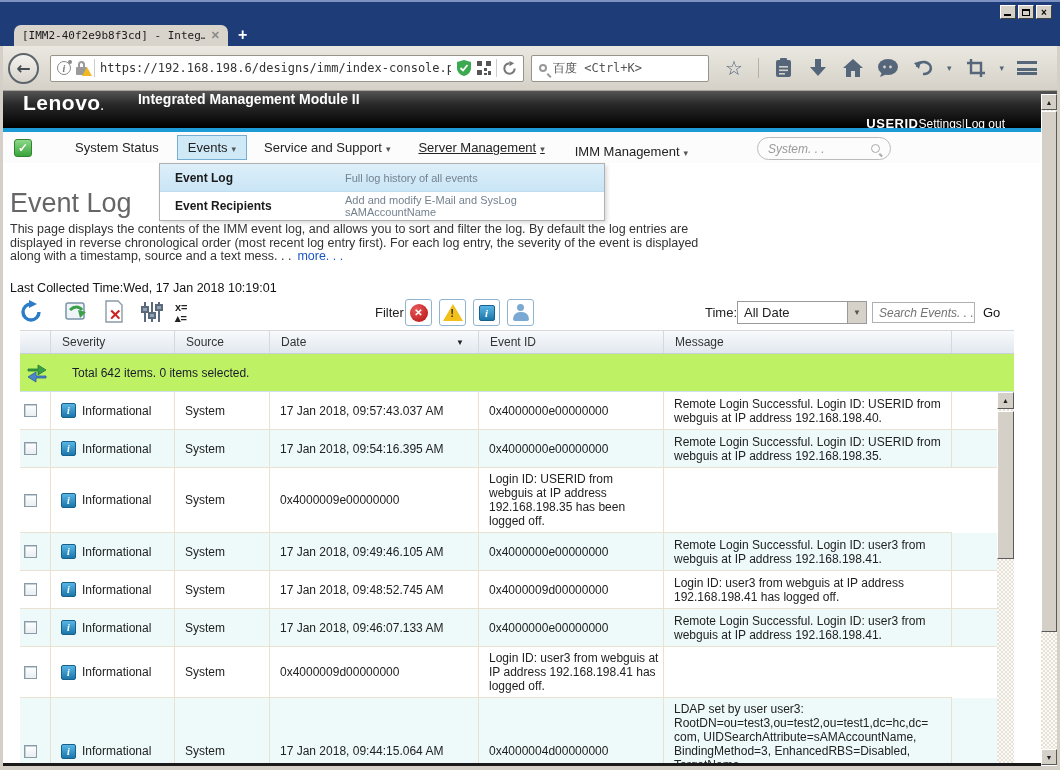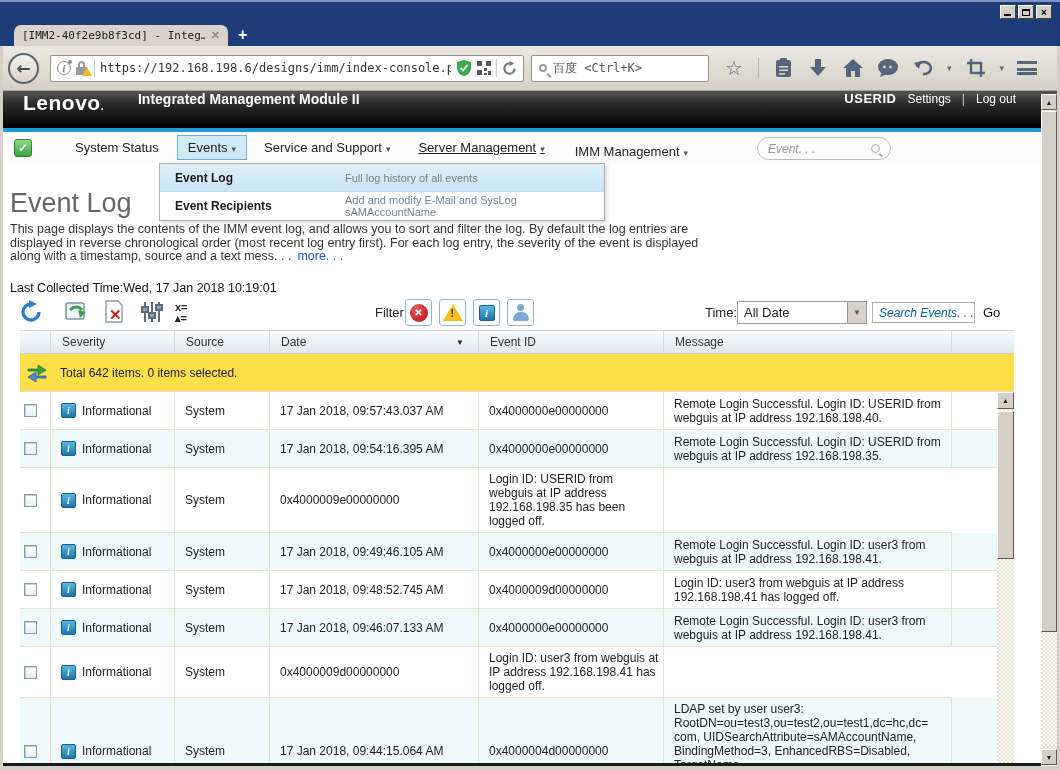--- a/index.html
+++ b/index.html
@@ -57,21 +57,21 @@
   .caret-sm{font:9px "DejaVu Sans",sans-serif;color:#56667a;}
   .sep-v{width:1px;height:20px;background:#b5b1a7;}
   .hamb{width:20px;height:14px;border-top:3px solid #56667a;border-bottom:3px solid #56667a;position:relative;}
   .hamb:after{content:"";position:absolute;left:0;top:3.5px;width:20px;height:3px;background:#56667a;}
   
   .appheader{position:absolute;left:3px;top:91px;width:1054px;height:37px;
     background:linear-gradient(#555 0%,#2a2a2a 35%,#000 100%);display:flex;align-items:flex-start;}
   .logo{margin-left:20px;color:#fff;font:bold 21px "Liberation Sans",sans-serif;letter-spacing:.5px;}
   .logo i{font-style:normal;font-size:10px;vertical-align:baseline;}
   .product{margin-left:34px;color:#fff;font:bold 14px "Liberation Sans",sans-serif;}
-  .hdr-right{position:absolute;right:41px;display:flex;align-items:center;gap:11px;color:#fff;font:12px "Liberation Sans",sans-serif;}
+  .hdr-right{position:absolute;right:52px;display:flex;align-items:center;gap:0;color:#fff;font:12px "Liberation Sans",sans-serif;margin-top:25px;}
   .hdr-user{font-weight:bold;letter-spacing:.5px;font-size:13px;}
   .hdr-sep{color:#ccc;}
   .accentline{position:absolute;left:3px;top:128px;width:1038px;height:4px;background:#1d9bd7;}
   
   .menubar{position:absolute;left:3px;top:132px;width:1038px;height:31px;background:#fcfcfc;display:flex;align-items:center;}
   .status-ic{margin-left:11px;width:18px;height:18px;border-radius:3px;border:1px solid #2f8430;
     background:linear-gradient(#8ed88a,#3aa43c);display:flex;align-items:center;justify-content:center;
     color:#fff;font:bold 12px "Liberation Sans",sans-serif;}
   .mitem{font:13px "Liberation Sans",sans-serif;color:#222;padding:5px 9px;white-space:nowrap;}
   .mitem .ca{font-size:9px;color:#555;margin-left:4px;}
@@ -109,31 +109,31 @@
   .infosq{width:16px;height:16px;border-radius:2px;background:linear-gradient(#58b5e4,#1b77aa);border:1px solid #16618c;
     color:#fff;font:bold italic 11px "Liberation Serif",serif;display:flex;align-items:center;justify-content:center;}
   .person-ic{position:relative;width:16px;height:17px;}
   .person-ic .ph1{position:absolute;left:4.5px;top:0;width:7px;height:7px;border-radius:50%;background:#7aa9d4;}
   .person-ic .ph2{position:absolute;left:0;bottom:0;width:16px;height:9px;border-radius:7px 7px 2px 2px;background:#7aa9d4;}
   .time-label{position:absolute;left:705px;top:7px;font:13px "Liberation Sans",sans-serif;}
   .timesel{position:absolute;left:737px;top:3px;width:130px;height:23px;border:1px solid #9a9a9a;background:#fff;display:flex;align-items:center;}
   .timesel .val{flex:1;padding-left:6px;font:13px "Liberation Sans",sans-serif;}
   .timesel .dd{width:19px;height:21px;background:#d6d2ca;border-left:1px solid #9a9a9a;display:flex;align-items:center;justify-content:center;font-size:8px;color:#555;}
   .evsearch{position:absolute;left:872px;top:4px;width:103px;height:21px;border:1px solid #b0b0b0;background:#fff;
-    display:flex;align-items:center;padding-left:6px;font:italic 12px "Liberation Sans",sans-serif;color:#0369a1;}
+    display:flex;align-items:center;padding-left:6px;font:italic 12px "Liberation Sans",sans-serif;color:#737373;}
   .go{position:absolute;left:983px;top:7px;font:13px "Liberation Sans",sans-serif;color:#111;}
   
   .tablewrap{position:absolute;left:20px;top:330px;width:994px;height:433px;overflow:hidden;border-top:1px solid #d8d8d8;}
   .thead{display:grid;grid-template-columns:31px 124px 95px 209px 185px 288px 62px;height:23px;
     background:linear-gradient(#f8fafc,#e2e8ef);border-bottom:1px solid #c9cfd6;}
   .thead .hcell{display:flex;align-items:center;padding-left:11px;font:12px "Liberation Sans",sans-serif;color:#333;
     border-right:1px solid #d4d9df;position:relative;}
   .thead .hcell:last-child{border-right:none;}
   .sortarrow{position:absolute;right:14px;font-size:8px;color:#222;}
-  .totalrow{height:38px;background:#fde047;border-bottom:1px solid #cfe0ee;display:flex;align-items:center;gap:12px;padding-left:6px;}
+  .totalrow{height:38px;background:#bef264;border-bottom:1px solid #cfe0ee;display:flex;align-items:center;gap:24px;padding-left:6px;}
   .totaltext{font:12px "Liberation Sans",sans-serif;color:#1a1a2e;}
   .rows{position:relative;}
   .erow{display:grid;grid-template-columns:31px 124px 95px 209px 185px 288px 62px;min-height:38px;background:#fff;}
   .erow.alt{background:#eef9f9;}
   .erow .cell{border-right:1px solid #eae2d0;border-bottom:1px solid #eae2d0;display:flex;align-items:center;
     font:12px "Liberation Sans",sans-serif;color:#222;padding:4px 4px 4px 10px;}
   .erow .cell:last-child{border-right:none;}
   .cb{width:13px;height:13px;background:linear-gradient(#fff,#e8eef2);border:1px solid #8a9aa6;
     box-shadow:inset 1px 1px 0 #c6d0d8;margin-left:4px;}
   .sev-ic{width:15px;height:15px;border-radius:2px;background:linear-gradient(#58b5e4,#1b77aa);border:1px solid #16618c;
@@ -281,21 +281,21 @@
   <div class="accentline"></div>
 
   <div class="menubar">
     <span class="status-ic">✓</span>
     <span class="mitem mi-status"><span>System Status</span></span>
     <span class="mitem mi-events"><span>Events</span><span class="ca">▾</span></span>
     <span class="mitem mi-sas"><span>Service and Support</span><span class="ca">▾</span></span>
     <span class="mitem mi-srv"><span>Server Management</span><span class="ca">▾</span></span>
     <span class="mitem mi-imm"><span>IMM Management</span><span class="ca">▾</span></span>
     <span class="menusearch">
-      <span class="ph">Event. . .</span>
+      <span class="ph">System. . .</span>
       <span class="mag2"></span>
     </span>
   </div>
 
   <div class="pagetitle">Event Log</div>
   <div class="pagedesc"><span>This page displays the contents of the IMM event log, and allows you to sort and filter the log. By default the log entries are displayed in reverse chronological order (most recent log entry first). For each log entry, the severity of the event is displayed along with a timestamp, source and a text mess. . .</span><span class="morelink">more. . .</span></div>
   <div class="lastcollected">Last Collected Time:Wed, 17 Jan 2018 10:19:01</div>
 
   <div class="dropdown">
     <div class="ditem hl">

